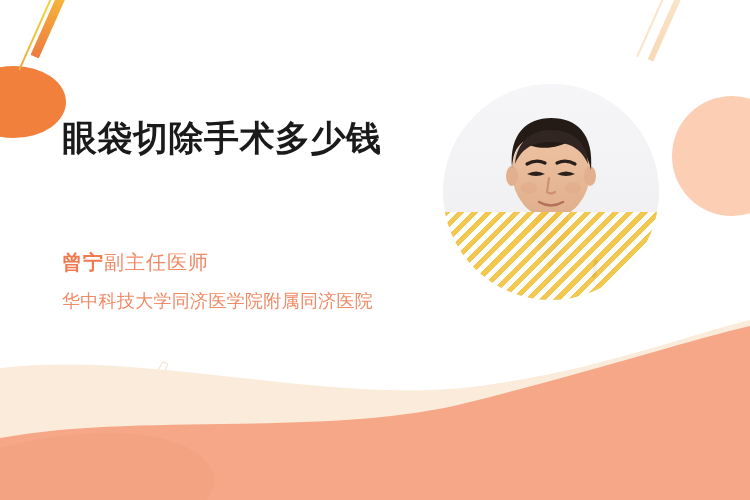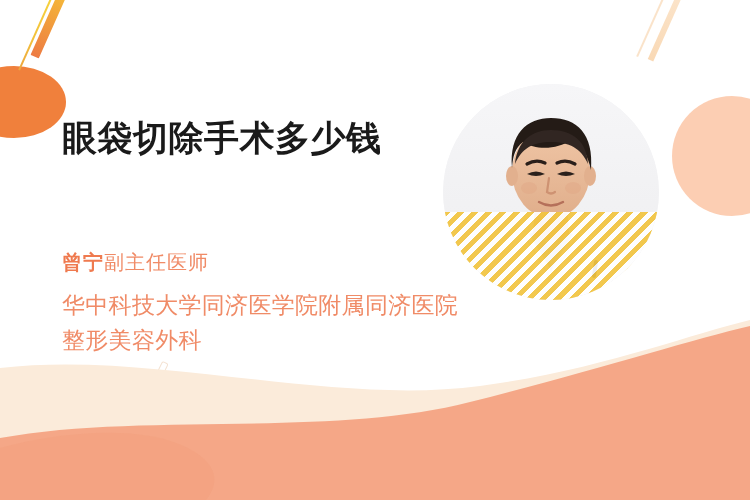--- a/index.html
+++ b/index.html
@@ -136,21 +136,21 @@
     font-size:20px;
     font-weight:400;
     color:#F08B67;
     letter-spacing:1px;
   }
 
   #affiliation {
     position:absolute;
     left:62px; top:288px;
     width:400px;
-    font-size:23px;
+    font-size:18px;
     font-weight:400;
     line-height:1.5;
     color:#F08B67;
     letter-spacing:.3px;
   }
   #affiliation div { white-space:nowrap; }
 </style>
 </head>
 <body>
 
@@ -237,16 +237,15 @@
 
   <div id="title">眼袋切除手术多少钱</div>
 
   <div id="name-row">
     <span id="doctor-name">曾宁</span>
     <span id="doctor-rank">副主任医师</span>
   </div>
 
   <div id="affiliation">
     <div>华中科技大学同济医学院附属同济医院</div>
-    <div>整形美容外科</div>
   </div>
 
 </div>
 
 </body></html>

